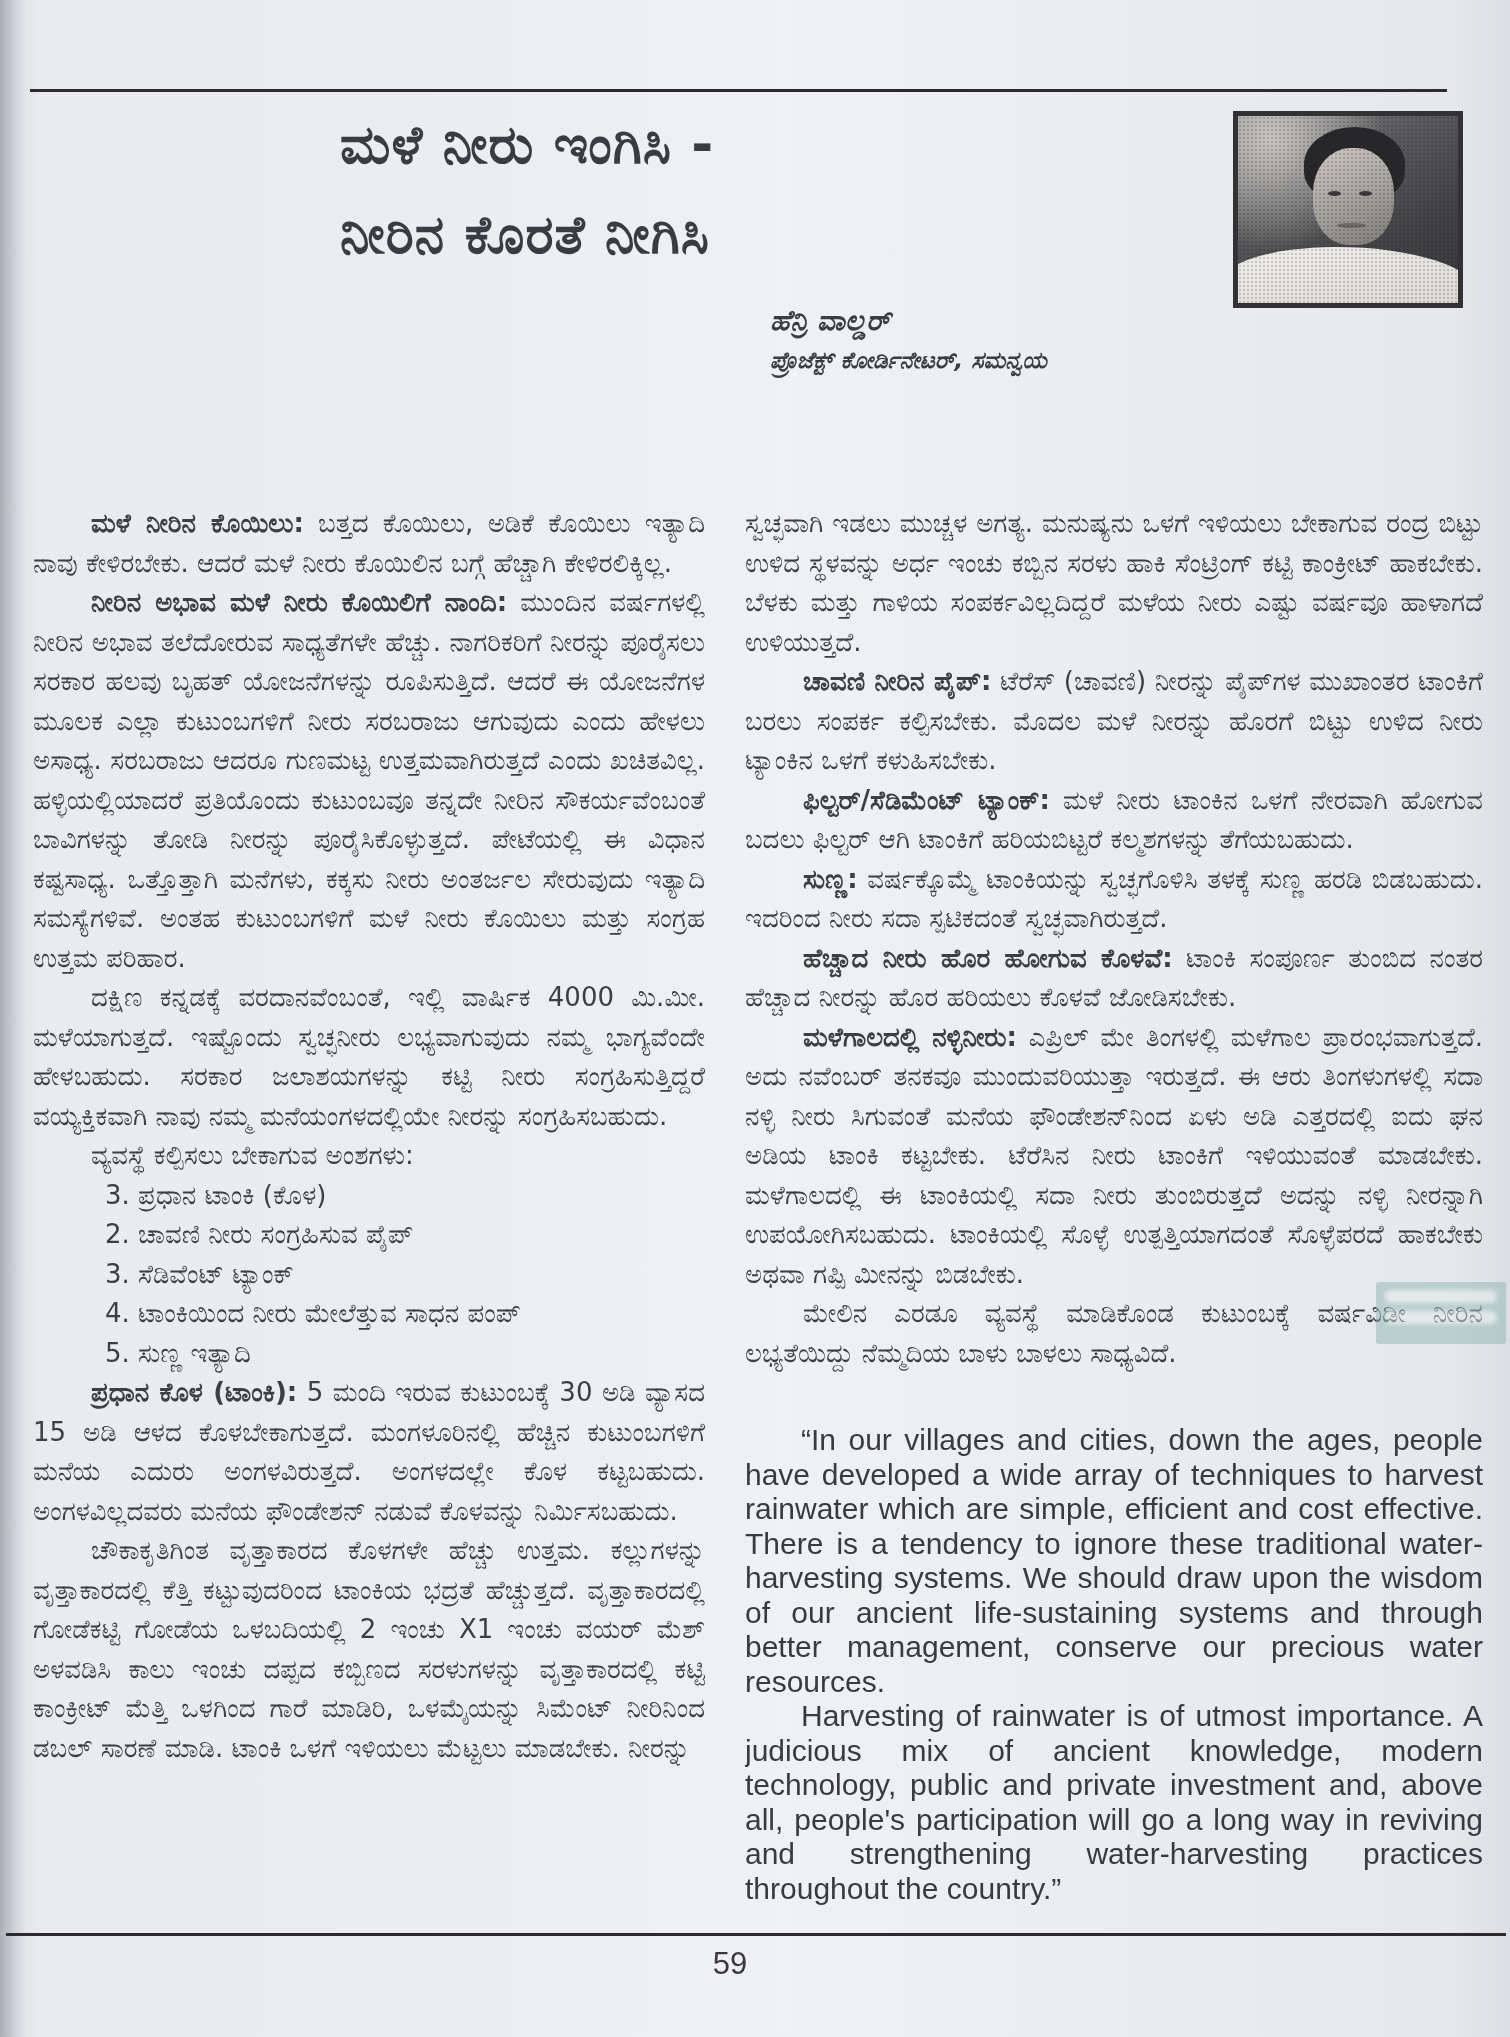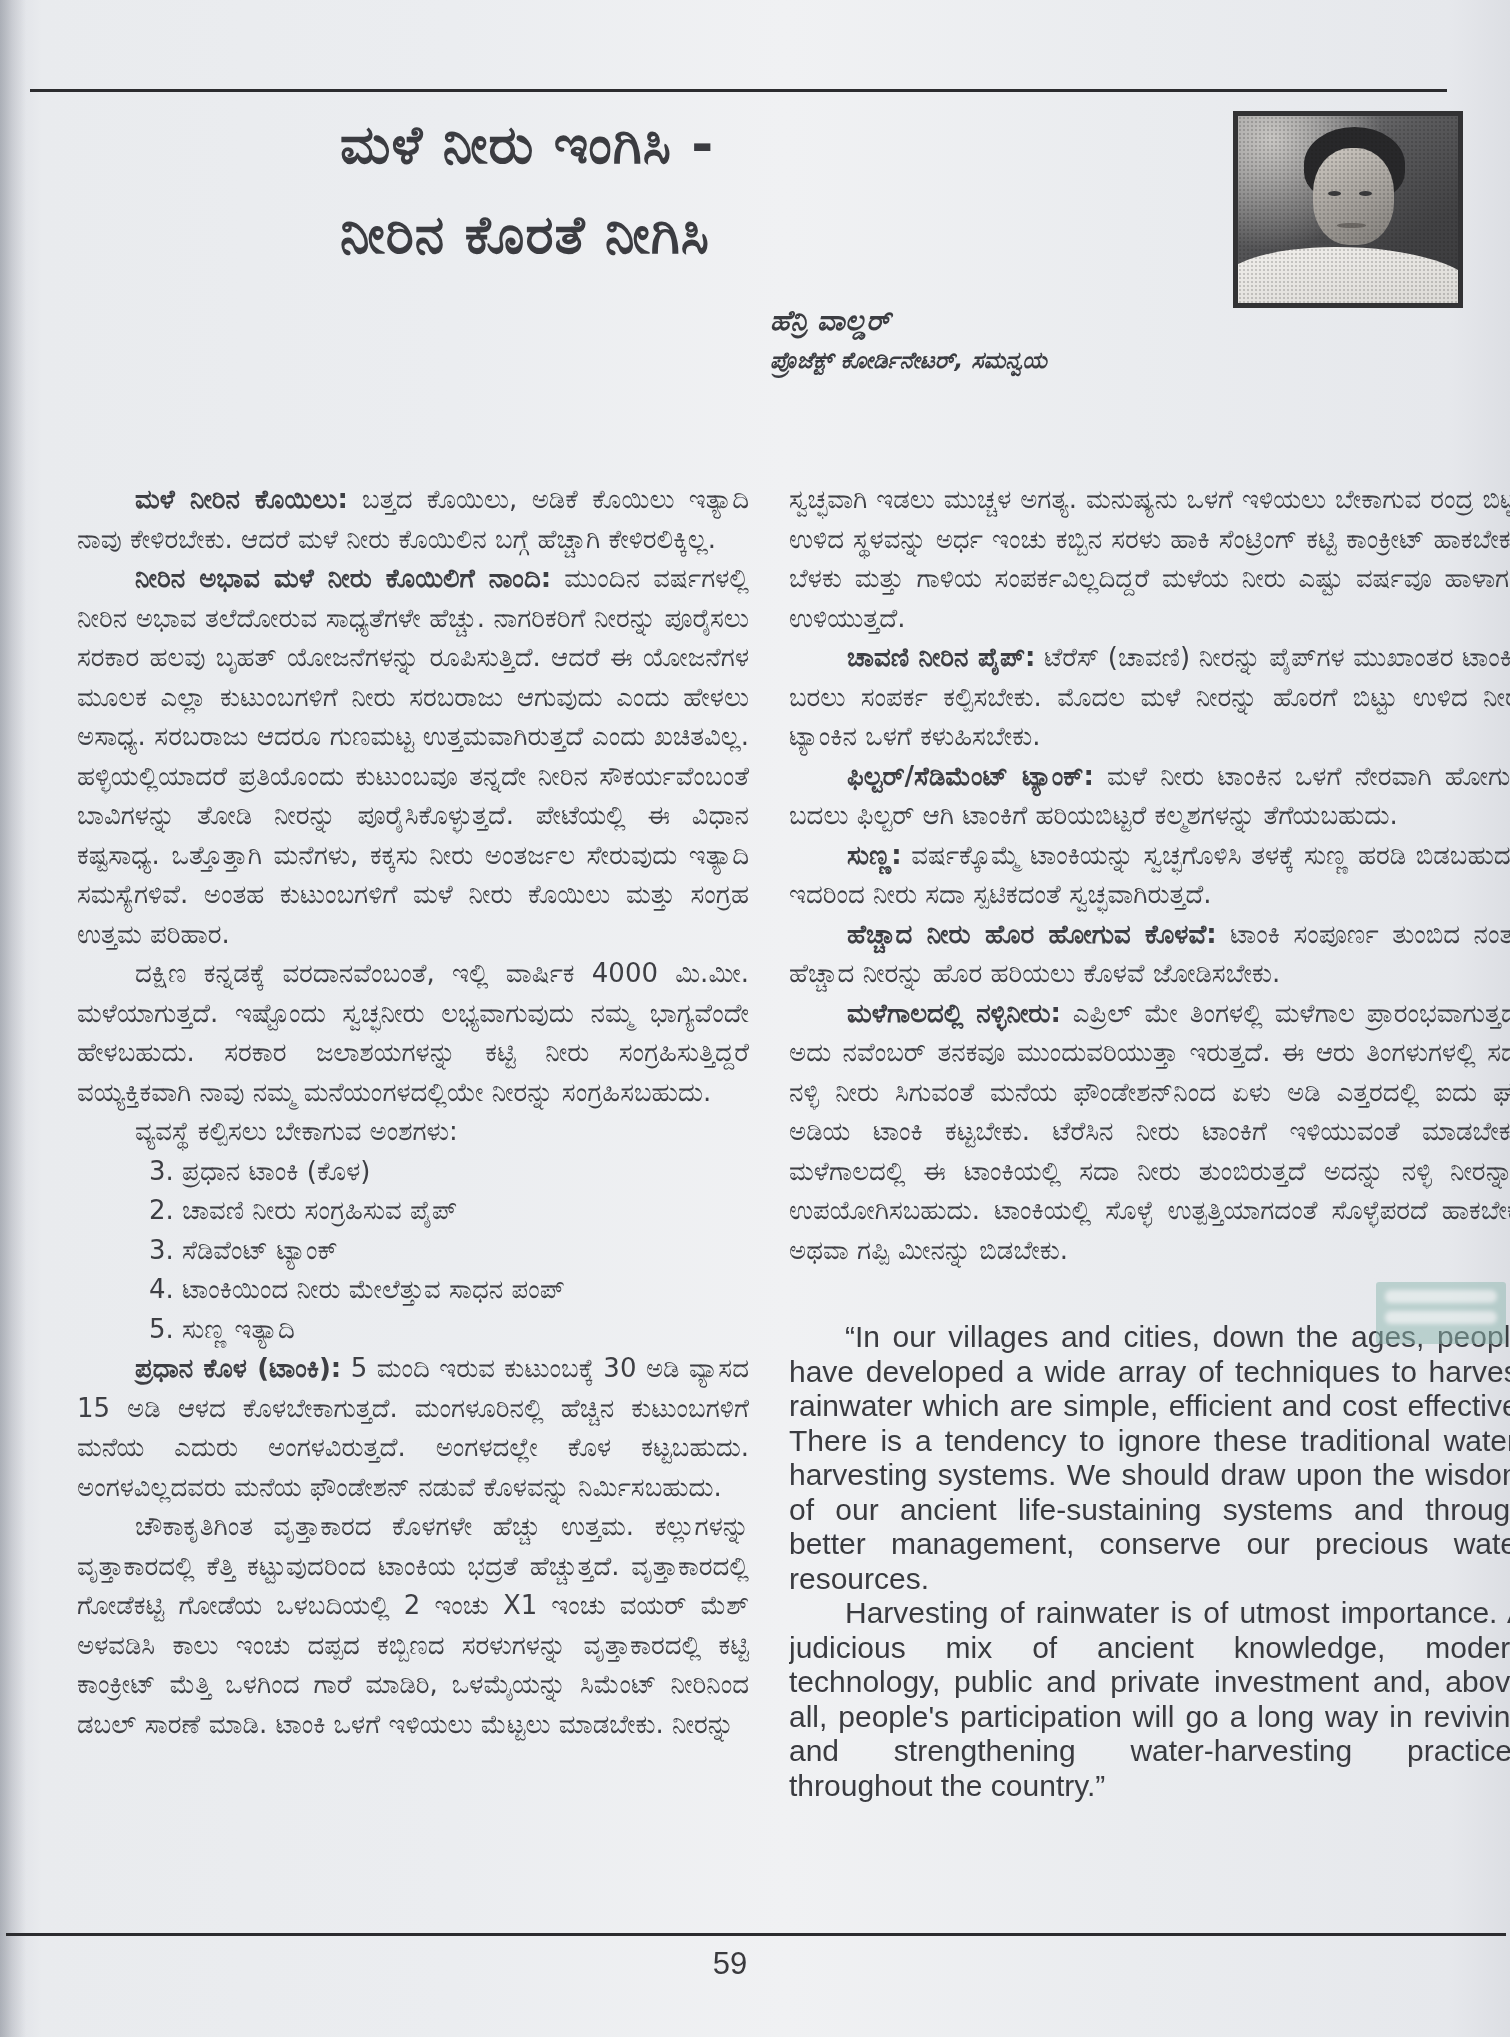--- a/index.html
+++ b/index.html
@@ -34,22 +34,22 @@
   .photo-eye{position:absolute;width:6%;height:2.6%;background:#3a3a3c;border-radius:50%;}
   .eye-l{left:41%;top:40%;} .eye-r{left:55%;top:40%;}
   .photo-mouth{position:absolute;left:45%;top:57%;width:13%;height:3%;
     background:#6e6a66;border-radius:40%;}
   .photo-shirt{position:absolute;left:-8%;top:70%;width:116%;height:44%;
     border-radius:45% 55% 0 0;background:linear-gradient(170deg,#f2f0ed,#d5d3cf);}
   .photo-halftone{position:absolute;inset:0;
     background-image:radial-gradient(rgba(20,20,20,.18) 1px,transparent 1.6px);
     background-size:4px 4px;}
 
-  .col{position:absolute;top:480px;color:#3e3f44;font-size:26px;line-height:39.5px;
-    text-align:justify;margin-left:44px;}
+  .col{position:absolute;top:504px;color:#3e3f44;font-size:26px;line-height:39.5px;
+    text-align:justify;}
   .col-left{left:33px;width:672px;height:1424px;overflow:hidden;}
   .col-right{left:745px;width:738px;height:1424px;overflow:hidden;}
   .para{text-indent:58px;}
   .no-indent{text-indent:0;}
   .lead{font-weight:bold;}
   .list-intro{text-indent:58px;}
   .list-item{margin-left:72px;text-indent:0;}
 
   .quote{margin-top:50px;font-family:Liberation Sans, sans-serif;
     font-size:30px;line-height:34.5px;color:#3a3b40;}
@@ -106,20 +106,21 @@
     <p class="para">ಚೌಕಾಕೃತಿಗಿಂತ ವೃತ್ತಾಕಾರದ ಕೊಳಗಳೇ ಹೆಚ್ಚು ಉತ್ತಮ. ಕಲ್ಲುಗಳನ್ನು ವೃತ್ತಾಕಾರದಲ್ಲಿ ಕೆತ್ತಿ ಕಟ್ಟುವುದರಿಂದ ಟಾಂಕಿಯ ಭದ್ರತೆ ಹೆಚ್ಚುತ್ತದೆ. ವೃತ್ತಾಕಾರದಲ್ಲಿ ಗೋಡೆಕಟ್ಟಿ ಗೋಡೆಯ ಒಳಬದಿಯಲ್ಲಿ 2 ಇಂಚು X1 ಇಂಚು ವಯರ್ ಮೆಶ್ ಅಳವಡಿಸಿ ಕಾಲು ಇಂಚು ದಪ್ಪದ ಕಬ್ಬಿಣದ ಸರಳುಗಳನ್ನು ವೃತ್ತಾಕಾರದಲ್ಲಿ ಕಟ್ಟಿ ಕಾಂಕ್ರೀಟ್ ಮೆತ್ತಿ ಒಳಗಿಂದ ಗಾರೆ ಮಾಡಿರಿ, ಒಳಮೈಯನ್ನು ಸಿಮೆಂಟ್ ನೀರಿನಿಂದ ಡಬಲ್ ಸಾರಣೆ ಮಾಡಿ. ಟಾಂಕಿ ಒಳಗೆ ಇಳಿಯಲು ಮೆಟ್ಟಲು ಮಾಡಬೇಕು. ನೀರನ್ನು</p>
   </div>
 
   <div class="col col-right">
     <p class="para no-indent">ಸ್ವಚ್ಛವಾಗಿ ಇಡಲು ಮುಚ್ಚಳ ಅಗತ್ಯ. ಮನುಷ್ಯನು ಒಳಗೆ ಇಳಿಯಲು ಬೇಕಾಗುವ ರಂದ್ರ ಬಿಟ್ಟು ಉಳಿದ ಸ್ಥಳವನ್ನು ಅರ್ಧ ಇಂಚು ಕಬ್ಬಿನ ಸರಳು ಹಾಕಿ ಸೆಂಟ್ರಿಂಗ್ ಕಟ್ಟಿ ಕಾಂಕ್ರೀಟ್ ಹಾಕಬೇಕು. ಬೆಳಕು ಮತ್ತು ಗಾಳಿಯ ಸಂಪರ್ಕವಿಲ್ಲದಿದ್ದರೆ ಮಳೆಯ ನೀರು ಎಷ್ಟು ವರ್ಷವೂ ಹಾಳಾಗದೆ ಉಳಿಯುತ್ತದೆ.</p>
     <p class="para"><span class="lead">ಚಾವಣಿ ನೀರಿನ ಪೈಪ್:</span><span> ಟೆರೆಸ್ (ಚಾವಣಿ) ನೀರನ್ನು ಪೈಪ್‌ಗಳ ಮುಖಾಂತರ ಟಾಂಕಿಗೆ ಬರಲು ಸಂಪರ್ಕ ಕಲ್ಪಿಸಬೇಕು. ಮೊದಲ ಮಳೆ ನೀರನ್ನು ಹೊರಗೆ ಬಿಟ್ಟು ಉಳಿದ ನೀರು ಟ್ಯಾಂಕಿನ ಒಳಗೆ ಕಳುಹಿಸಬೇಕು.</span></p>
     <p class="para"><span class="lead">ಫಿಲ್ಟರ್/ಸೆಡಿಮೆಂಟ್ ಟ್ಯಾಂಕ್:</span><span> ಮಳೆ ನೀರು ಟಾಂಕಿನ ಒಳಗೆ ನೇರವಾಗಿ ಹೋಗುವ ಬದಲು ಫಿಲ್ಟರ್ ಆಗಿ ಟಾಂಕಿಗೆ ಹರಿಯಬಿಟ್ಟರೆ ಕಲ್ಮಶಗಳನ್ನು ತೆಗೆಯಬಹುದು.</span></p>
     <p class="para"><span class="lead">ಸುಣ್ಣ:</span><span> ವರ್ಷಕ್ಕೊಮ್ಮೆ ಟಾಂಕಿಯನ್ನು ಸ್ವಚ್ಛಗೊಳಿಸಿ ತಳಕ್ಕೆ ಸುಣ್ಣ ಹರಡಿ ಬಿಡಬಹುದು. ಇದರಿಂದ ನೀರು ಸದಾ ಸ್ಪಟಿಕದಂತೆ ಸ್ವಚ್ಛವಾಗಿರುತ್ತದೆ.</span></p>
     <p class="para"><span class="lead">ಹೆಚ್ಚಾದ ನೀರು ಹೊರ ಹೋಗುವ ಕೊಳವೆ:</span><span> ಟಾಂಕಿ ಸಂಪೂರ್ಣ ತುಂಬಿದ ನಂತರ ಹೆಚ್ಚಾದ ನೀರನ್ನು ಹೊರ ಹರಿಯಲು ಕೊಳವೆ ಜೋಡಿಸಬೇಕು.</span></p>
     <p class="para"><span class="lead">ಮಳೆಗಾಲದಲ್ಲಿ ನಳ್ಳಿನೀರು:</span><span> ಎಪ್ರಿಲ್ ಮೇ ತಿಂಗಳಲ್ಲಿ ಮಳೆಗಾಲ ಪ್ರಾರಂಭವಾಗುತ್ತದೆ. ಅದು ನವೆಂಬರ್ ತನಕವೂ ಮುಂದುವರಿಯುತ್ತಾ ಇರುತ್ತದೆ. ಈ ಆರು ತಿಂಗಳುಗಳಲ್ಲಿ ಸದಾ ನಳ್ಳಿ ನೀರು ಸಿಗುವಂತೆ ಮನೆಯ ಫೌಂಡೇಶನ್‌ನಿಂದ ಏಳು ಅಡಿ ಎತ್ತರದಲ್ಲಿ ಐದು ಘನ ಅಡಿಯ ಟಾಂಕಿ ಕಟ್ಟಬೇಕು. ಟೆರೆಸಿನ ನೀರು ಟಾಂಕಿಗೆ ಇಳಿಯುವಂತೆ ಮಾಡಬೇಕು. ಮಳೆಗಾಲದಲ್ಲಿ ಈ ಟಾಂಕಿಯಲ್ಲಿ ಸದಾ ನೀರು ತುಂಬಿರುತ್ತದೆ ಅದನ್ನು ನಳ್ಳಿ ನೀರನ್ನಾಗಿ ಉಪಯೋಗಿಸಬಹುದು. ಟಾಂಕಿಯಲ್ಲಿ ಸೊಳ್ಳೆ ಉತ್ಪತ್ತಿಯಾಗದಂತೆ ಸೊಳ್ಳೆಪರದೆ ಹಾಕಬೇಕು ಅಥವಾ ಗಪ್ಪಿ ಮೀನನ್ನು ಬಿಡಬೇಕು.</span></p>
+    <p class="para">ಮೇಲಿನ ಎರಡೂ ವ್ಯವಸ್ಥೆ ಮಾಡಿಕೊಂಡ ಕುಟುಂಬಕ್ಕೆ ವರ್ಷವಿಡೀ ನೀರಿನ ಲಭ್ಯತೆಯಿದ್ದು ನೆಮ್ಮದಿಯ ಬಾಳು ಬಾಳಲು ಸಾಧ್ಯವಿದೆ.</p>
 
     <div class="quote">
       <p>“In our villages and cities, down the ages, people have developed a wide array of techniques to harvest rainwater which are simple, efficient and cost effective. There is a tendency to ignore these traditional water-harvesting systems. We should draw upon the wisdom of our ancient life-sustaining systems and through better management, conserve our precious water resources.</p>
       <p>Harvesting of rainwater is of utmost importance. A judicious mix of ancient knowledge, modern technology, public and private investment and, above all, people's participation will go a long way in reviving and strengthening water-harvesting practices throughout the country.”</p>
     </div>
   </div>
 
   <div class="bleed">
     <div class="bleed-line"></div>
     <div class="bleed-line"></div>

